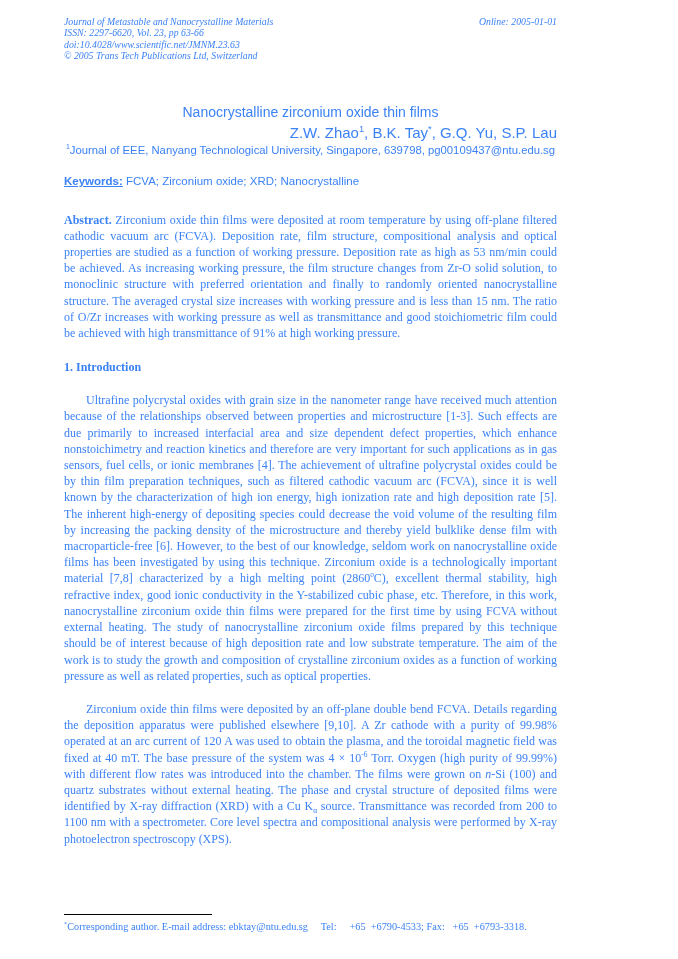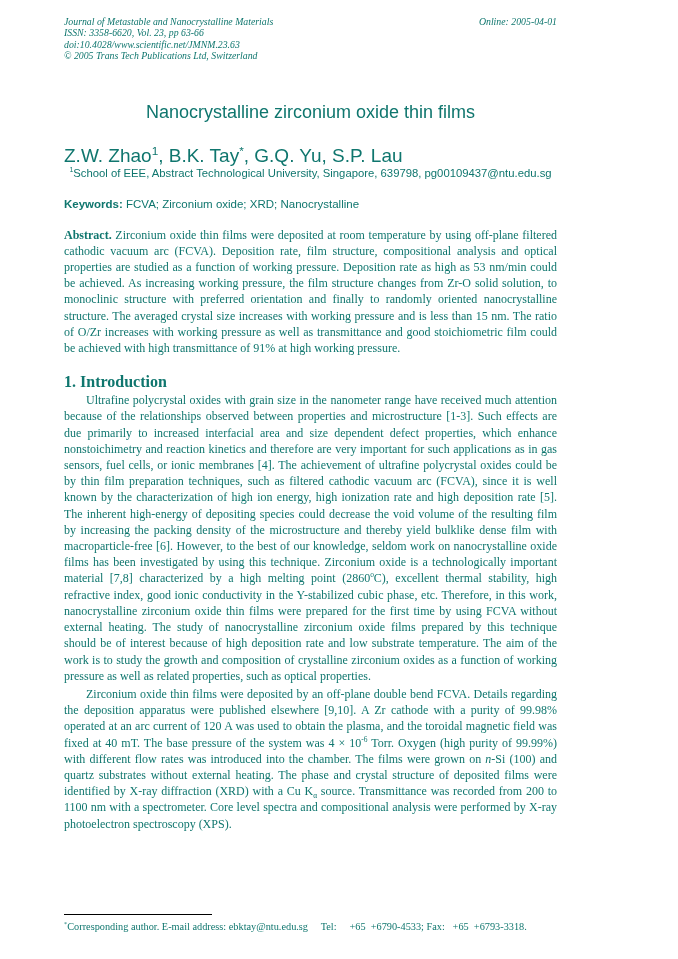--- a/index.html
+++ b/index.html
@@ -3,67 +3,67 @@
 <meta charset="utf-8">
 <title>Journal Paper Page</title>
 <style>
   *{margin:0;padding:0;box-sizing:border-box;}
   html,body{background:#ffffff;}
   body{width:678px;height:959px;}
   .page{
     position:relative;
     width:610px;height:959px;
     background:#ffffff;
-    color:#0f766e;
+    color:#3b82f6;
     font-family:"Liberation Serif", serif;
     padding:16px 53px 0 64px;
     overflow:hidden;
   }
   .masthead{
     display:flex;justify-content:space-between;align-items:flex-start;
     font-style:italic;
     font-size:9.8px;line-height:11.4px;
   }
   .title-block{
     margin:40px auto 0 auto;
     width:fit-content;
     text-align:left;
     font-family:"Liberation Sans", sans-serif;
-    font-size:18px;line-height:21px;font-weight:400;
+    font-size:14px;line-height:21px;font-weight:400;
   }
   .authors{
-    margin-top:24px;text-align:left;
+    margin-top:1px;text-align:right;
     font-family:"Liberation Sans", sans-serif;
-    font-size:19px;line-height:17px;
+    font-size:15px;line-height:17px;
   }
   .affiliation{
     margin-top:2px;text-align:center;
     font-family:"Liberation Sans", sans-serif;
     font-size:11.3px;line-height:14px;
   }
   .keywords{
     margin-top:17px;
     font-family:"Liberation Sans", sans-serif;
     font-size:11.5px;line-height:14px;
   }
-  .kw-label{font-weight:bold;}
+  .kw-label{font-weight:bold;text-decoration:underline;}
   .abstract{
-    margin-top:16px;
+    margin-top:24px;
     font-size:12px;line-height:16.2px;
     text-align:justify;
     font-family:Liberation Serif, serif;
   }
   .ab-label{font-weight:bold;}
   .section-heading{
     margin-top:18px;
-    font-size:16px;line-height:16px;font-weight:bold;
+    font-size:12px;line-height:16px;font-weight:bold;
     font-family:"Liberation Serif", serif;
   }
   .body-para{
-    margin-top:2px;
+    margin-top:17px;
     font-size:12px;line-height:16.2px;
     text-align:justify;
     text-indent:22px;
   }
   sup{font-size:0.62em;line-height:0;}
   sub{font-size:0.62em;line-height:0;}
   .it{font-style:italic;}
   .footnote{
     position:absolute;left:64px;right:53px;bottom:26px;
     font-size:10.3px;line-height:13px;
@@ -72,34 +72,34 @@
   .footnote-text{white-space:pre-wrap;}
 </style>
 </head>
 <body>
 
 <div class="page">
 
   <header class="masthead">
     <div class="masthead-left">
       <div>Journal of Metastable and Nanocrystalline Materials</div>
-      <div>ISSN: 3358-6620, Vol. 23, pp 63-66</div>
+      <div>ISSN: 2297-6620, Vol. 23, pp 63-66</div>
       <div>doi:10.4028/www.scientific.net/JMNM.23.63</div>
       <div>© 2005 Trans Tech Publications Ltd, Switzerland</div>
     </div>
-    <div class="masthead-right">Online: 2005-04-01</div>
+    <div class="masthead-right">Online: 2005-01-01</div>
   </header>
 
   <div class="title-block">
     <div>Nanocrystalline zirconium oxide thin films</div>
   </div>
 
   <div class="authors"><span>Z.W. Zhao</span><sup>1</sup><span>, B.K. Tay</span><sup>*</sup><span>, G.Q. Yu, S.P. Lau</span></div>
 
-  <div class="affiliation"><sup>1</sup><span>School of EEE, Abstract Technological University, Singapore, 639798, pg00109437@ntu.edu.sg</span></div>
+  <div class="affiliation"><sup>1</sup><span>Journal of EEE, Nanyang Technological University, Singapore, 639798, pg00109437@ntu.edu.sg</span></div>
 
   <div class="keywords"><span class="kw-label">Keywords:</span><span> FCVA; Zirconium oxide; XRD; Nanocrystalline</span></div>
 
   <p class="abstract"><span class="ab-label">Abstract.</span><span> Zirconium oxide thin films were deposited at room temperature by using off-plane filtered cathodic vacuum arc (FCVA). Deposition rate, film structure, compositional analysis and optical properties are studied as a function of working pressure. Deposition rate as high as 53 nm/min could be achieved. As increasing working pressure, the film structure changes from Zr-O solid solution, to monoclinic structure with preferred orientation and finally to randomly oriented nanocrystalline structure. The averaged crystal size increases with working pressure and is less than 15 nm. The ratio of O/Zr increases with working pressure as well as transmittance and good stoichiometric film could be achieved with high transmittance of 91% at high working pressure.</span></p>
 
   <h2 class="section-heading">1. Introduction</h2>
 
   <p class="body-para"><span>Ultrafine polycrystal oxides with grain size in the nanometer range have received much attention because of the relationships observed between properties and microstructure [1-3]. Such effects are due primarily to increased interfacial area and size dependent defect properties, which enhance nonstoichimetry and reaction kinetics and therefore are very important for such applications as in gas sensors, fuel cells, or ionic membranes [4]. The achievement of ultrafine polycrystal oxides could be by thin film preparation techniques, such as filtered cathodic vacuum arc (FCVA), since it is well known by the characterization of high ion energy, high ionization rate and high deposition rate [5]. The inherent high-energy of depositing species could decrease the void volume of the resulting film by increasing the packing density of the microstructure and thereby yield bulklike dense film with macroparticle-free [6]. However, to the best of our knowledge, seldom work on nanocrystalline oxide films has been investigated by using this technique. Zirconium oxide is a technologically important material [7,8] characterized by a high melting point (2860</span><sup>o</sup><span>C), excellent thermal stability, high refractive index, good ionic conductivity in the Y-stabilized cubic phase, etc. Therefore, in this work, nanocrystalline zirconium oxide thin films were prepared for the first time by using FCVA without external heating. The study of nanocrystalline zirconium oxide films prepared by this technique should be of interest because of high deposition rate and low substrate temperature. The aim of the work is to study the growth and composition of crystalline zirconium oxides as a function of working pressure as well as related properties, such as optical properties.</span></p>
 
 

